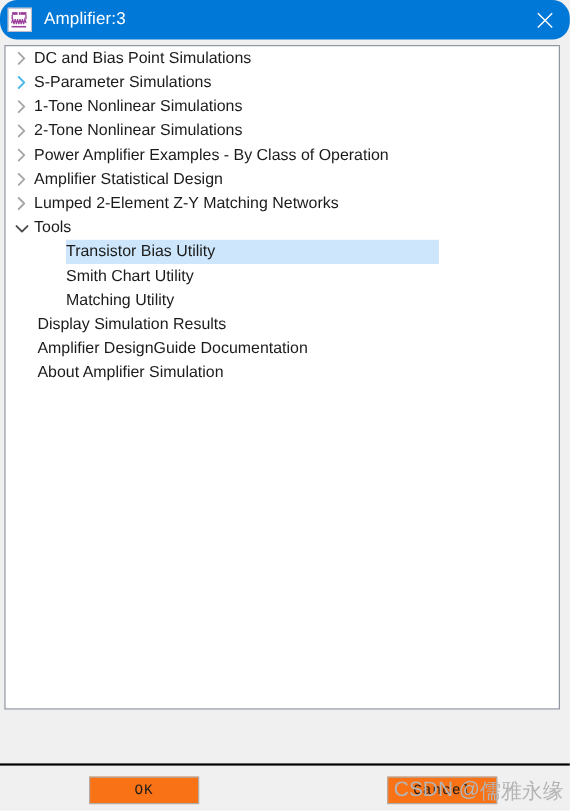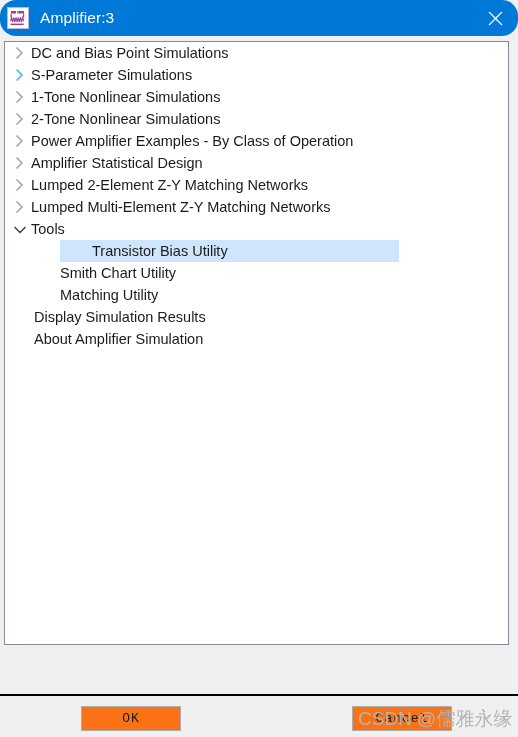--- a/index.html
+++ b/index.html
@@ -91,21 +91,20 @@
     line-height: 22px;
   }
   .tree-row.child {
     padding-left: 0;
   }
   .tree-row.child .tree-label {
     margin-left: 55px;
   }
   .tree-row.child.selected {
     background: transparent;
-    padding-left: 32px;
   }
   .tree-row.child.selected .sel-band {
     position: absolute;
     left: 55px;
     width: 339px;
     height: 22px;
     background: #cde6fb;
   }
   .tree-row.child.selected {
     position: relative;
@@ -251,46 +250,41 @@
     <div class="tree-row">
       <span class="chev">
         <svg width="11" height="14" viewBox="0 0 11 14" xmlns="http://www.w3.org/2000/svg">
           <path d="M3 2 L8 7 L3 12" fill="none" stroke="#a6a6a6" stroke-width="1.7" stroke-linecap="round" stroke-linejoin="round"></path>
         </svg>
       </span>
       <span class="tree-label">Lumped 2-Element Z-Y Matching Networks</span>
     </div>
     <div class="tree-row">
       <span class="chev">
-        <svg width="11" height="14" viewBox="0 0 11 14" xmlns="http://www.w3.org/2000/svg">
-          <path d="M3 2 L8 7 L3 12" fill="none" stroke="#a6a6a6" stroke-width="1.7" stroke-linecap="round" stroke-linejoin="round"></path>
-        </svg>
-      </span>
-      <span class="tree-label">Lumped Multi-Element Z-Y Matching Networks</span>
-    </div>
-    <div class="tree-row">
-      <span class="chev">
         <svg width="14" height="11" viewBox="0 0 14 11" xmlns="http://www.w3.org/2000/svg">
           <path d="M2 3.5 L7 8.5 L12 3.5" fill="none" stroke="#4a4a4a" stroke-width="1.7" stroke-linecap="round" stroke-linejoin="round"></path>
         </svg>
       </span>
       <span class="tree-label">Tools</span>
     </div>
     <div class="tree-row child selected">
       <span class="sel-band" style="background: rgb(205, 230, 251);"></span>
       <span class="tree-label">Transistor Bias Utility</span>
     </div>
     <div class="tree-row child">
       <span class="tree-label">Smith Chart Utility</span>
     </div>
     <div class="tree-row child">
       <span class="tree-label">Matching Utility</span>
     </div>
     <div class="tree-row leaf">
       <span class="tree-label">Display Simulation Results</span>
+    </div>
+    <div class="tree-row leaf">
+      <span class="tree-label">Amplifier DesignGuide Documentation</span>
     </div>
     <div class="tree-row leaf">
       <span class="tree-label">About Amplifier Simulation</span>
     </div>
   </div>
 
 <div id="divider"></div>
 
 <div class="dlg-button" id="ok-button">OK</div>
 <div class="dlg-button" id="cancel-button">Cancel</div>

